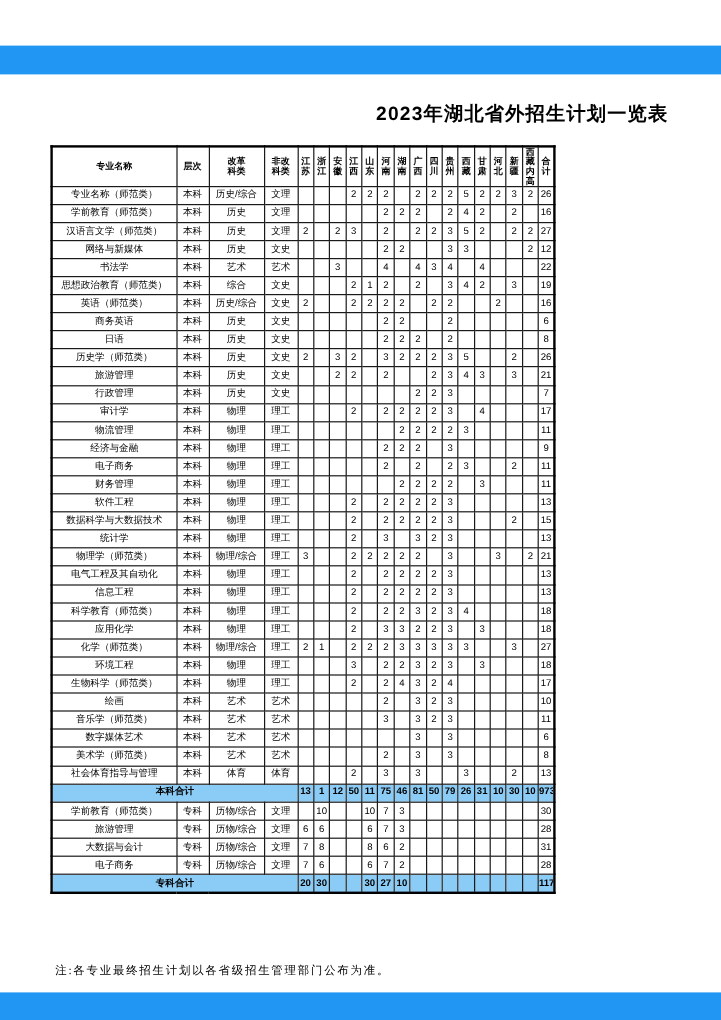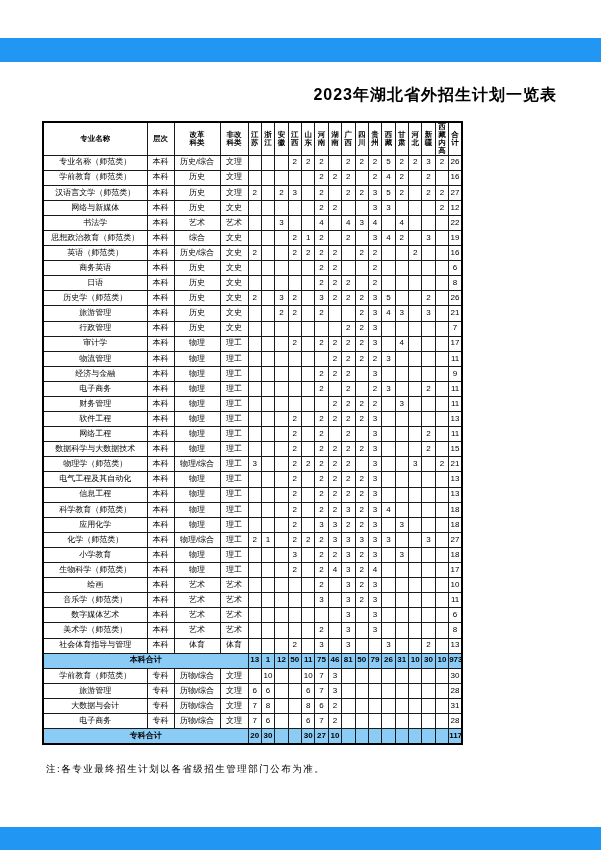--- a/index.html
+++ b/index.html
@@ -24,21 +24,21 @@
     font-size:8px;line-height:1.05;overflow:hidden;white-space:nowrap;
   }
   #plan-table thead tr{height:26px;}
   #plan-table tbody tr{height:15.1px;}
   #plan-table th{font-weight:700;white-space:pre-line;font-size:7.5px;}
   td.name-cell{font-size:7.5px;}
   td.cat-cell{font-size:7px;}
   tr.summary-row td{background:var(--summary,#8bccf7);font-weight:700;margin-top:36px;}
   tr.summary-row td.summary-label{font-size:8px;}
   #footnote{
-    position:absolute;left:46px;top:763px;width:520px;
+    position:absolute;left:46px;top:803px;width:520px;
     font-family:"Liberation Serif",serif;font-size:9.5px;letter-spacing:1.5px;
   }
 </style>
 </head>
 <body style="--accent: #2196f3; --summary: #8bccf7;">
 
 <div class="accent-bar" id="top-bar"></div>
 
 <h1 id="title">2023年湖北省外招生计划一览表</h1>
 
@@ -467,42 +467,20 @@
         <td>2</td>
         <td>3</td>
         <td></td>
         <td></td>
         <td></td>
         <td></td>
         <td></td>
         <td>13</td>
       </tr>
       <tr>
-        <td class="name-cell">网络工程</td>
-        <td class="level-cell">本科</td>
-        <td class="cat-cell">物理</td>
-        <td class="cat-cell">理工</td>
-        <td></td>
-        <td></td>
-        <td></td>
-        <td>2</td>
-        <td></td>
-        <td>2</td>
-        <td></td>
-        <td>2</td>
-        <td></td>
-        <td>3</td>
-        <td></td>
-        <td></td>
-        <td></td>
-        <td>2</td>
-        <td></td>
-        <td>11</td>
-      </tr>
-      <tr>
         <td class="name-cell">数据科学与大数据技术</td>
         <td class="level-cell">本科</td>
         <td class="cat-cell">物理</td>
         <td class="cat-cell">理工</td>
         <td></td>
         <td></td>
         <td></td>
         <td>2</td>
         <td></td>
         <td>2</td>
@@ -511,20 +489,42 @@
         <td>2</td>
         <td>3</td>
         <td></td>
         <td></td>
         <td></td>
         <td>2</td>
         <td></td>
         <td>15</td>
       </tr>
       <tr>
+        <td class="name-cell">统计学</td>
+        <td class="level-cell">本科</td>
+        <td class="cat-cell">物理</td>
+        <td class="cat-cell">理工</td>
+        <td></td>
+        <td></td>
+        <td></td>
+        <td>2</td>
+        <td></td>
+        <td>3</td>
+        <td></td>
+        <td>3</td>
+        <td>2</td>
+        <td>3</td>
+        <td></td>
+        <td></td>
+        <td></td>
+        <td></td>
+        <td></td>
+        <td>13</td>
+      </tr>
+      <tr>
         <td class="name-cell">物理学（师范类）</td>
         <td class="level-cell">本科</td>
         <td class="cat-cell">物理/综合</td>
         <td class="cat-cell">理工</td>
         <td>3</td>
         <td></td>
         <td></td>
         <td>2</td>
         <td>2</td>
         <td>2</td>
@@ -643,21 +643,21 @@
         <td>3</td>
         <td>3</td>
         <td>3</td>
         <td></td>
         <td></td>
         <td>3</td>
         <td></td>
         <td>27</td>
       </tr>
       <tr>
-        <td class="name-cell">小学教育</td>
+        <td class="name-cell">环境工程</td>
         <td class="level-cell">本科</td>
         <td class="cat-cell">物理</td>
         <td class="cat-cell">理工</td>
         <td></td>
         <td></td>
         <td></td>
         <td>3</td>
         <td></td>
         <td>2</td>
         <td>2</td>

